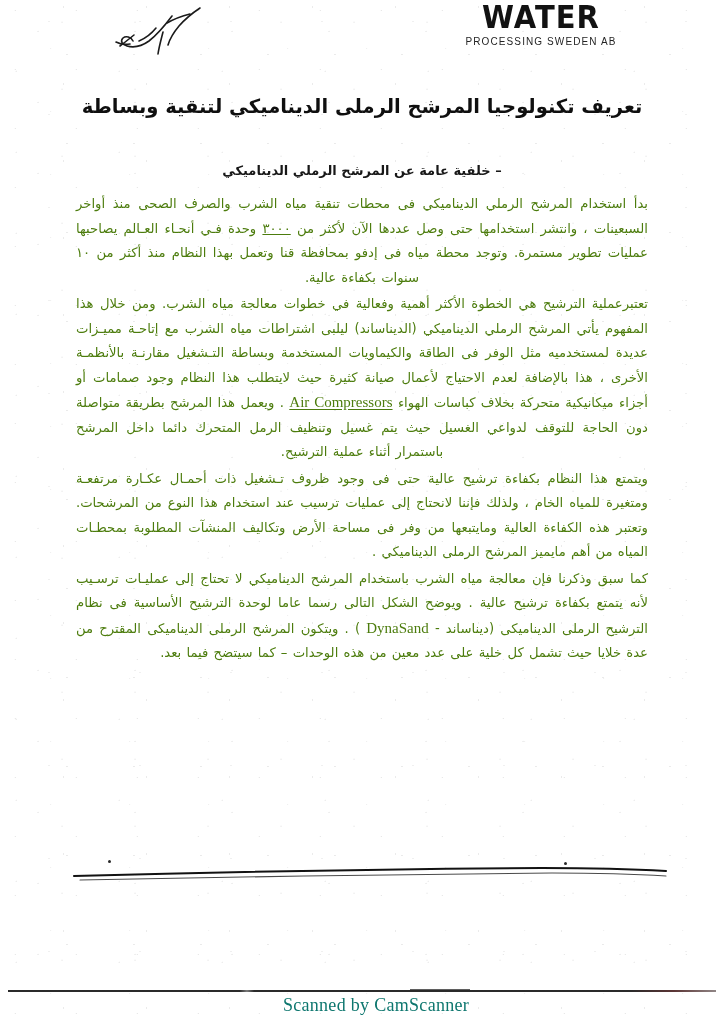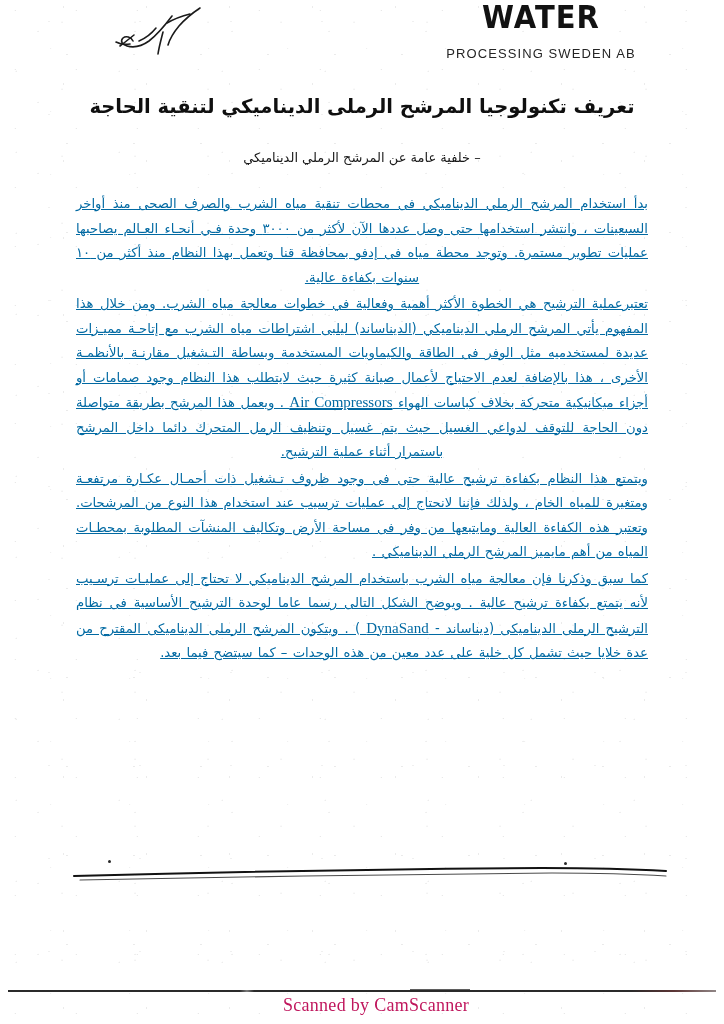--- a/index.html
+++ b/index.html
@@ -58,66 +58,65 @@
     font-weight: bold;
     font-size: 29px;
     letter-spacing: 1px;
     line-height: 30px;
     color: #141414;
     direction: ltr;
     transform: scaleY(1.12);
     transform-origin: center top;
   }
   .logo-sub {
-    margin-top: 16px;
+    margin-top: 6px;
     font-family: "Liberation Sans", sans-serif;
-    font-size: 13px;
+    font-size: 10px;
     letter-spacing: 1.1px;
     color: #262626;
     direction: ltr;
   }
 
   
   .doc-title {
     position: absolute;
     top: 95px;
     right: 0;
     left: 0;
     text-align: center;
     font-size: 19.5px;
     font-weight: bold;
     color: #111;
     letter-spacing: 0px;
   }
   .subheading {
     position: absolute;
-    top: 150px;
+    top: 163px;
     right: 0;
     left: 0;
     text-align: center;
     font-size: 13px;
-    font-weight: normal;
+    font-weight: bold;
     color: #1a1a1a;
   }
 
   .content {
     position: absolute;
     top: 192px;
     right: 68px;
     left: 68px;
   }
   p.para {
     margin: 0 0 2px 0;
     font-size: 13.2px;
     line-height: 24.5px;
     text-align: justify;
     text-align-last: center;
-    color: #0369a1;
+    color: #4d7c0f;
     word-spacing: 1px;
-    text-decoration: underline;
   }
   p.para.last-right { text-align-last: right; }
 
   .ltr-term {
     direction: ltr;
     unicode-bidi: isolate;
     font-family: "Liberation Serif", serif;
     font-size: 15px;
   }
   .u { text-decoration: underline; text-underline-offset: 2px; }
@@ -167,21 +166,21 @@
   }
   .camscanner {
     position: absolute;
     right: 0;
     left: 0;
     top: 995px;
     text-align: center;
     direction: ltr;
     font-family: "Liberation Serif", serif;
     font-size: 18px;
-    color: #be185d;
+    color: #0f766e;
     letter-spacing: 0.3px;
     padding-left: 28px;
   }
   .cam-left-rule {
     position: absolute;
     left: 402px;
     top: 989px;
     width: 60px;
     height: 2px;
     background: #2b2b2b;
@@ -205,21 +204,21 @@
         <path d="M22 40 C26 42, 31 43, 36 42"></path>
       </g>
     </svg>
   </div>
 
   <div class="logo-block">
     <div class="logo-word">WATER</div>
     <div class="logo-sub">PROCESSING SWEDEN AB</div>
   </div>
 
-  <div class="doc-title">تعريف تكنولوجيا المرشح الرملى الديناميكي لتنقية الحاجة</div>
+  <div class="doc-title">تعريف تكنولوجيا المرشح الرملى الديناميكي لتنقية وبساطة</div>
   <div class="subheading">–    خلفية عامة عن المرشح الرملي الديناميكي</div>
 
   <div class="content">
 
     <p class="para"><span>بدأ استخدام المرشح الرملي الديناميكي فى محطات تنقية مياه الشرب والصرف الصحى منذ أواخر السبعينات ، وانتشر استخدامها حتى وصل عددها الآن لأكثر من </span><span class="num-underline">٣٠٠٠</span><span> وحدة فـي أنحـاء العـالم يصاحبها عمليات تطوير مستمرة. وتوجد محطة مياه فى إدفو بمحافظة قنا  وتعمل بهذا النظام منذ أكثر من ١٠ سنوات  بكفاءة عالية.</span></p>
 
     <p class="para"><span>تعتبرعملية الترشيح هي الخطوة الأكثر أهمية وفعالية في خطوات معالجة مياه الشرب. ومن خلال هذا المفهوم يأتي المرشح الرملي الديناميكي (الديناساند) ليلبى اشتراطات مياه الشرب مع إتاحـة مميـزات عديدة لمستخدميه مثل الوفر فى الطاقة والكيماويات المستخدمة وبساطة التـشغيل مقارنـة بالأنظمـة الأخرى ، هذا بالإضافة لعدم الاحتياج لأعمال صيانة كثيرة حيث لايتطلب هذا النظام وجود صمامات أو أجزاء ميكانيكية متحركة بخلاف كباسات الهواء </span><span class="ltr-term u">Air Compressors</span><span> . ويعمل هذا المرشح بطريقة متواصلة دون الحاجة للتوقف لدواعي الغسيل حيث يتم غسيل وتنظيف الرمل المتحرك دائما داخل المرشح باستمرار أثناء عملية الترشيح.</span></p>
 
     <p class="para last-right">ويتمتع هذا النظام بكفاءة ترشيح عالية حتى فى وجود ظروف تـشغيل ذات أحمـال عكـارة مرتفعـة ومتغيرة للمياه الخام ، ولذلك فإننا لانحتاج إلى عمليات ترسيب عند استخدام هذا النوع من المرشحات. وتعتبر هذه الكفاءة العالية ومايتبعها من وفر فى مساحة الأرض وتكاليف المنشآت المطلوبة بمحطـات المياه من أهم مايميز المرشح الرملى الديناميكي .</p>
 

